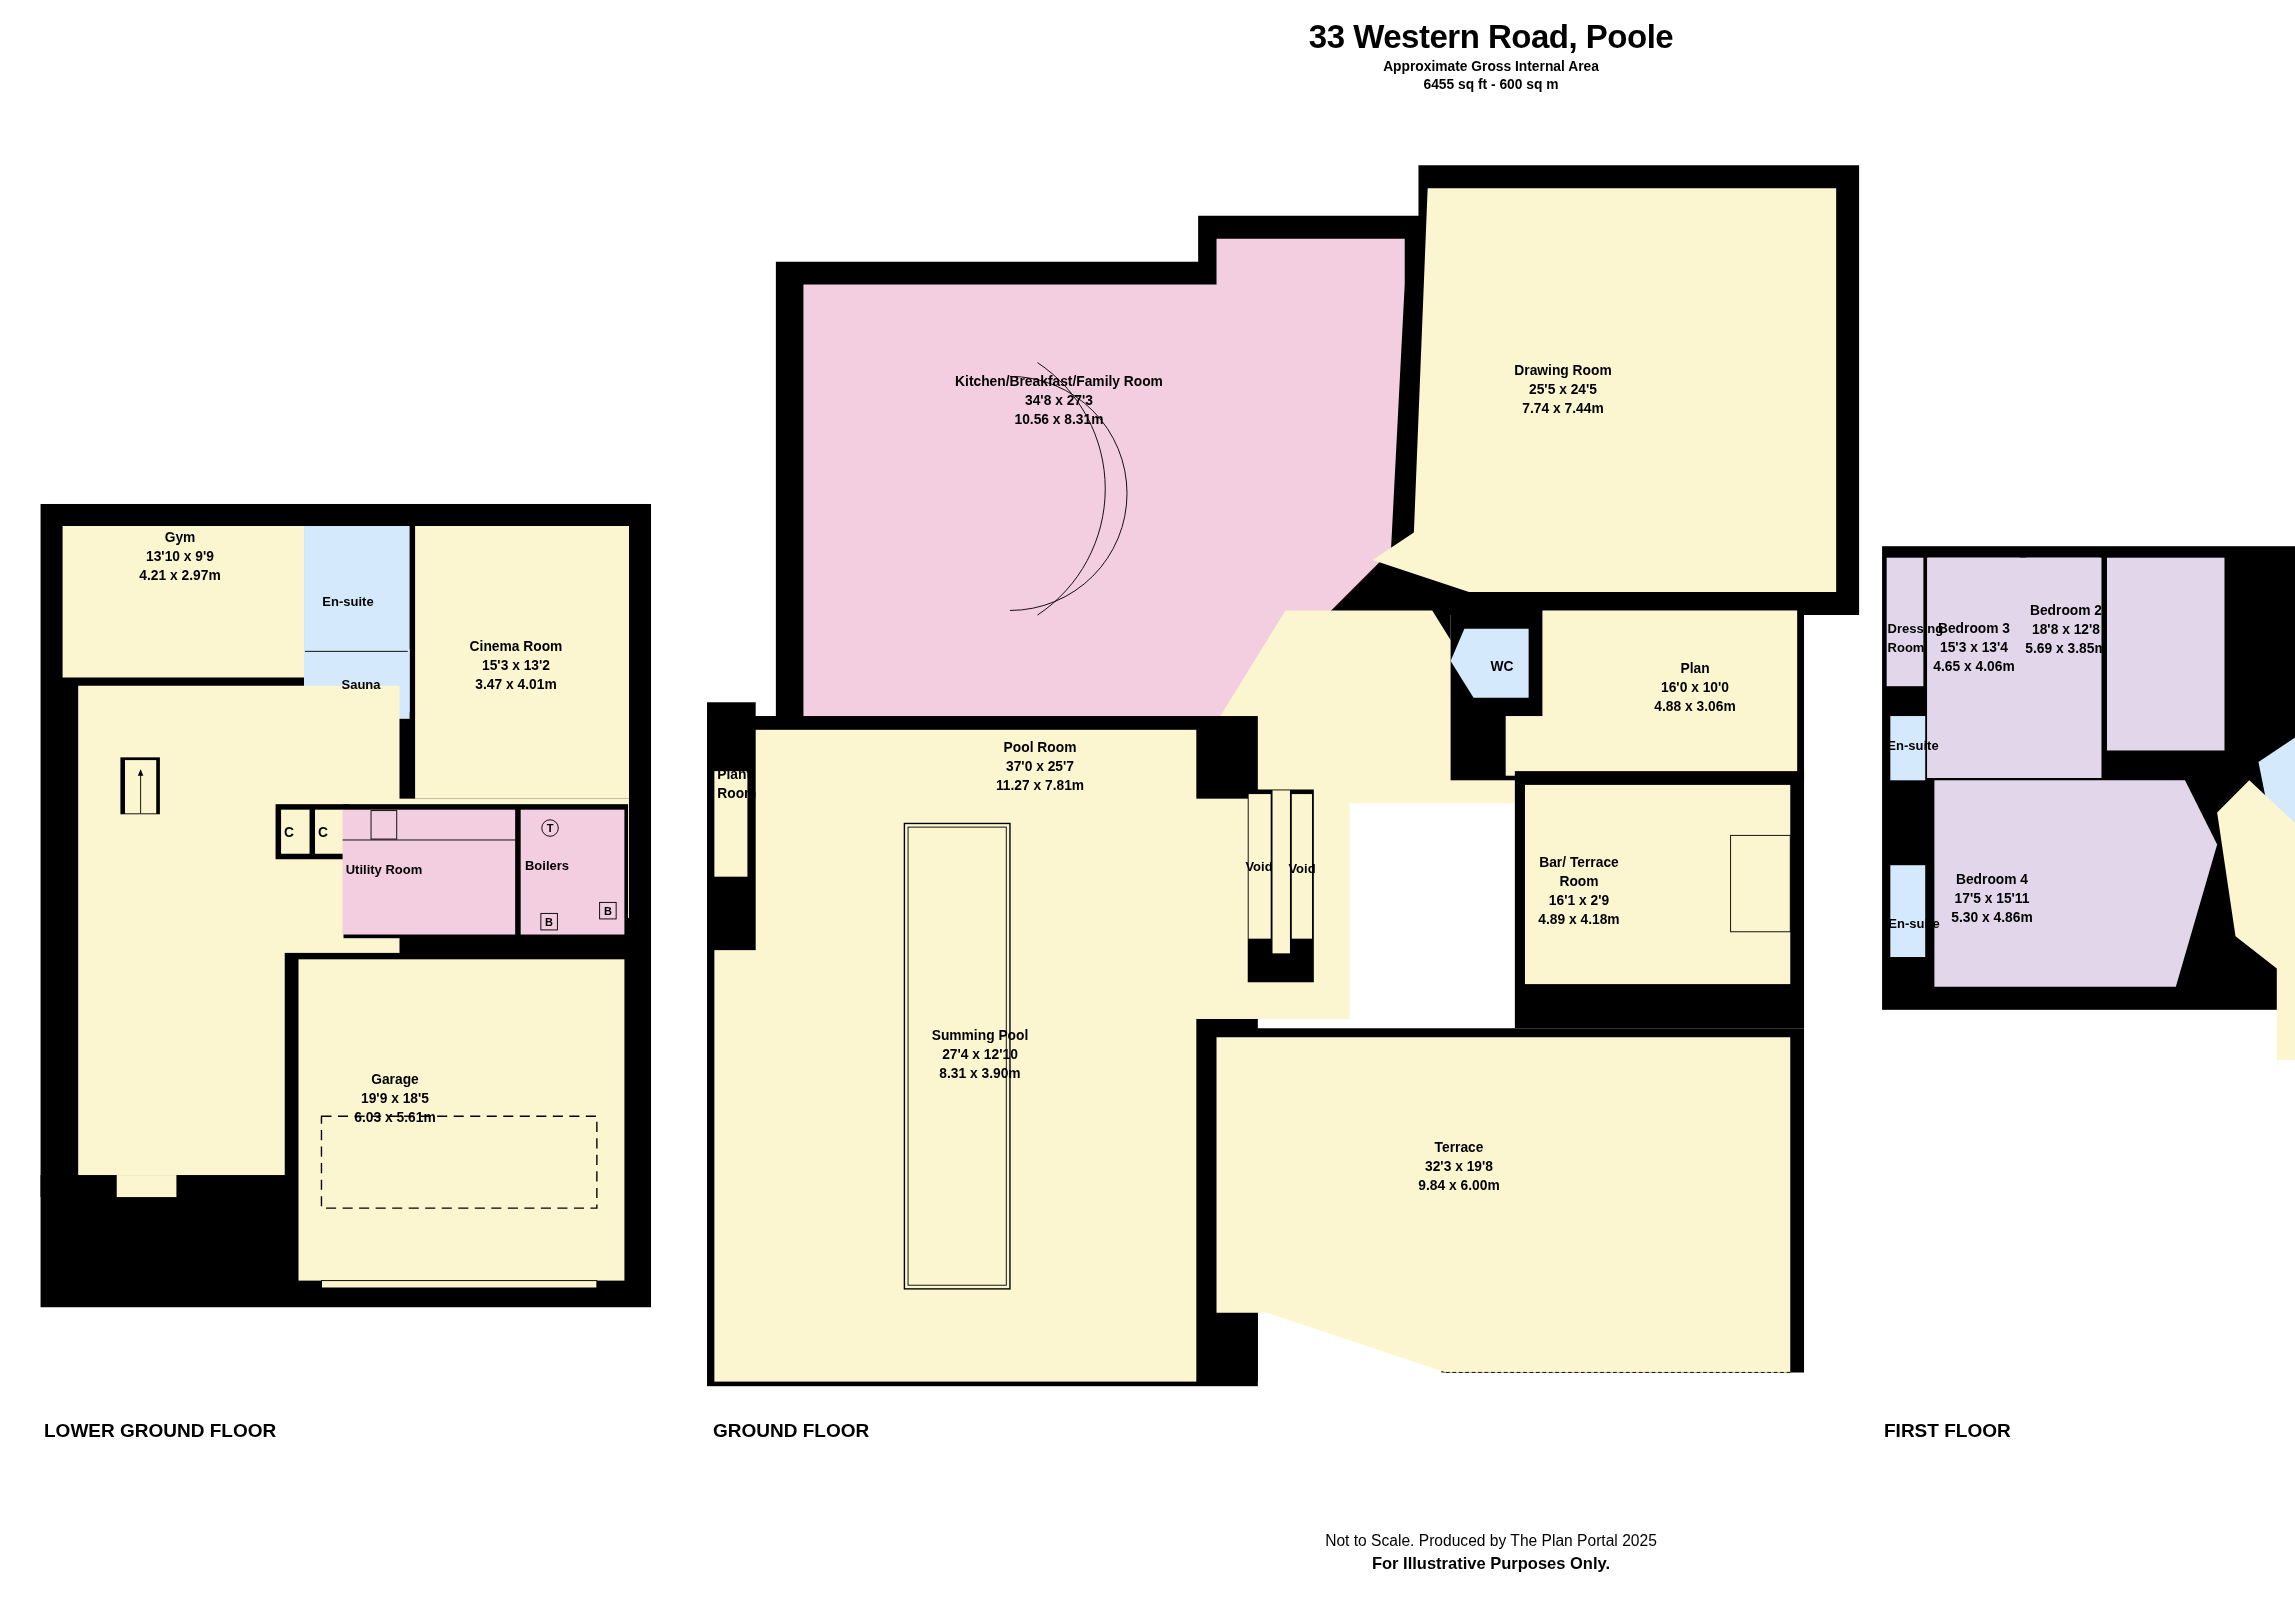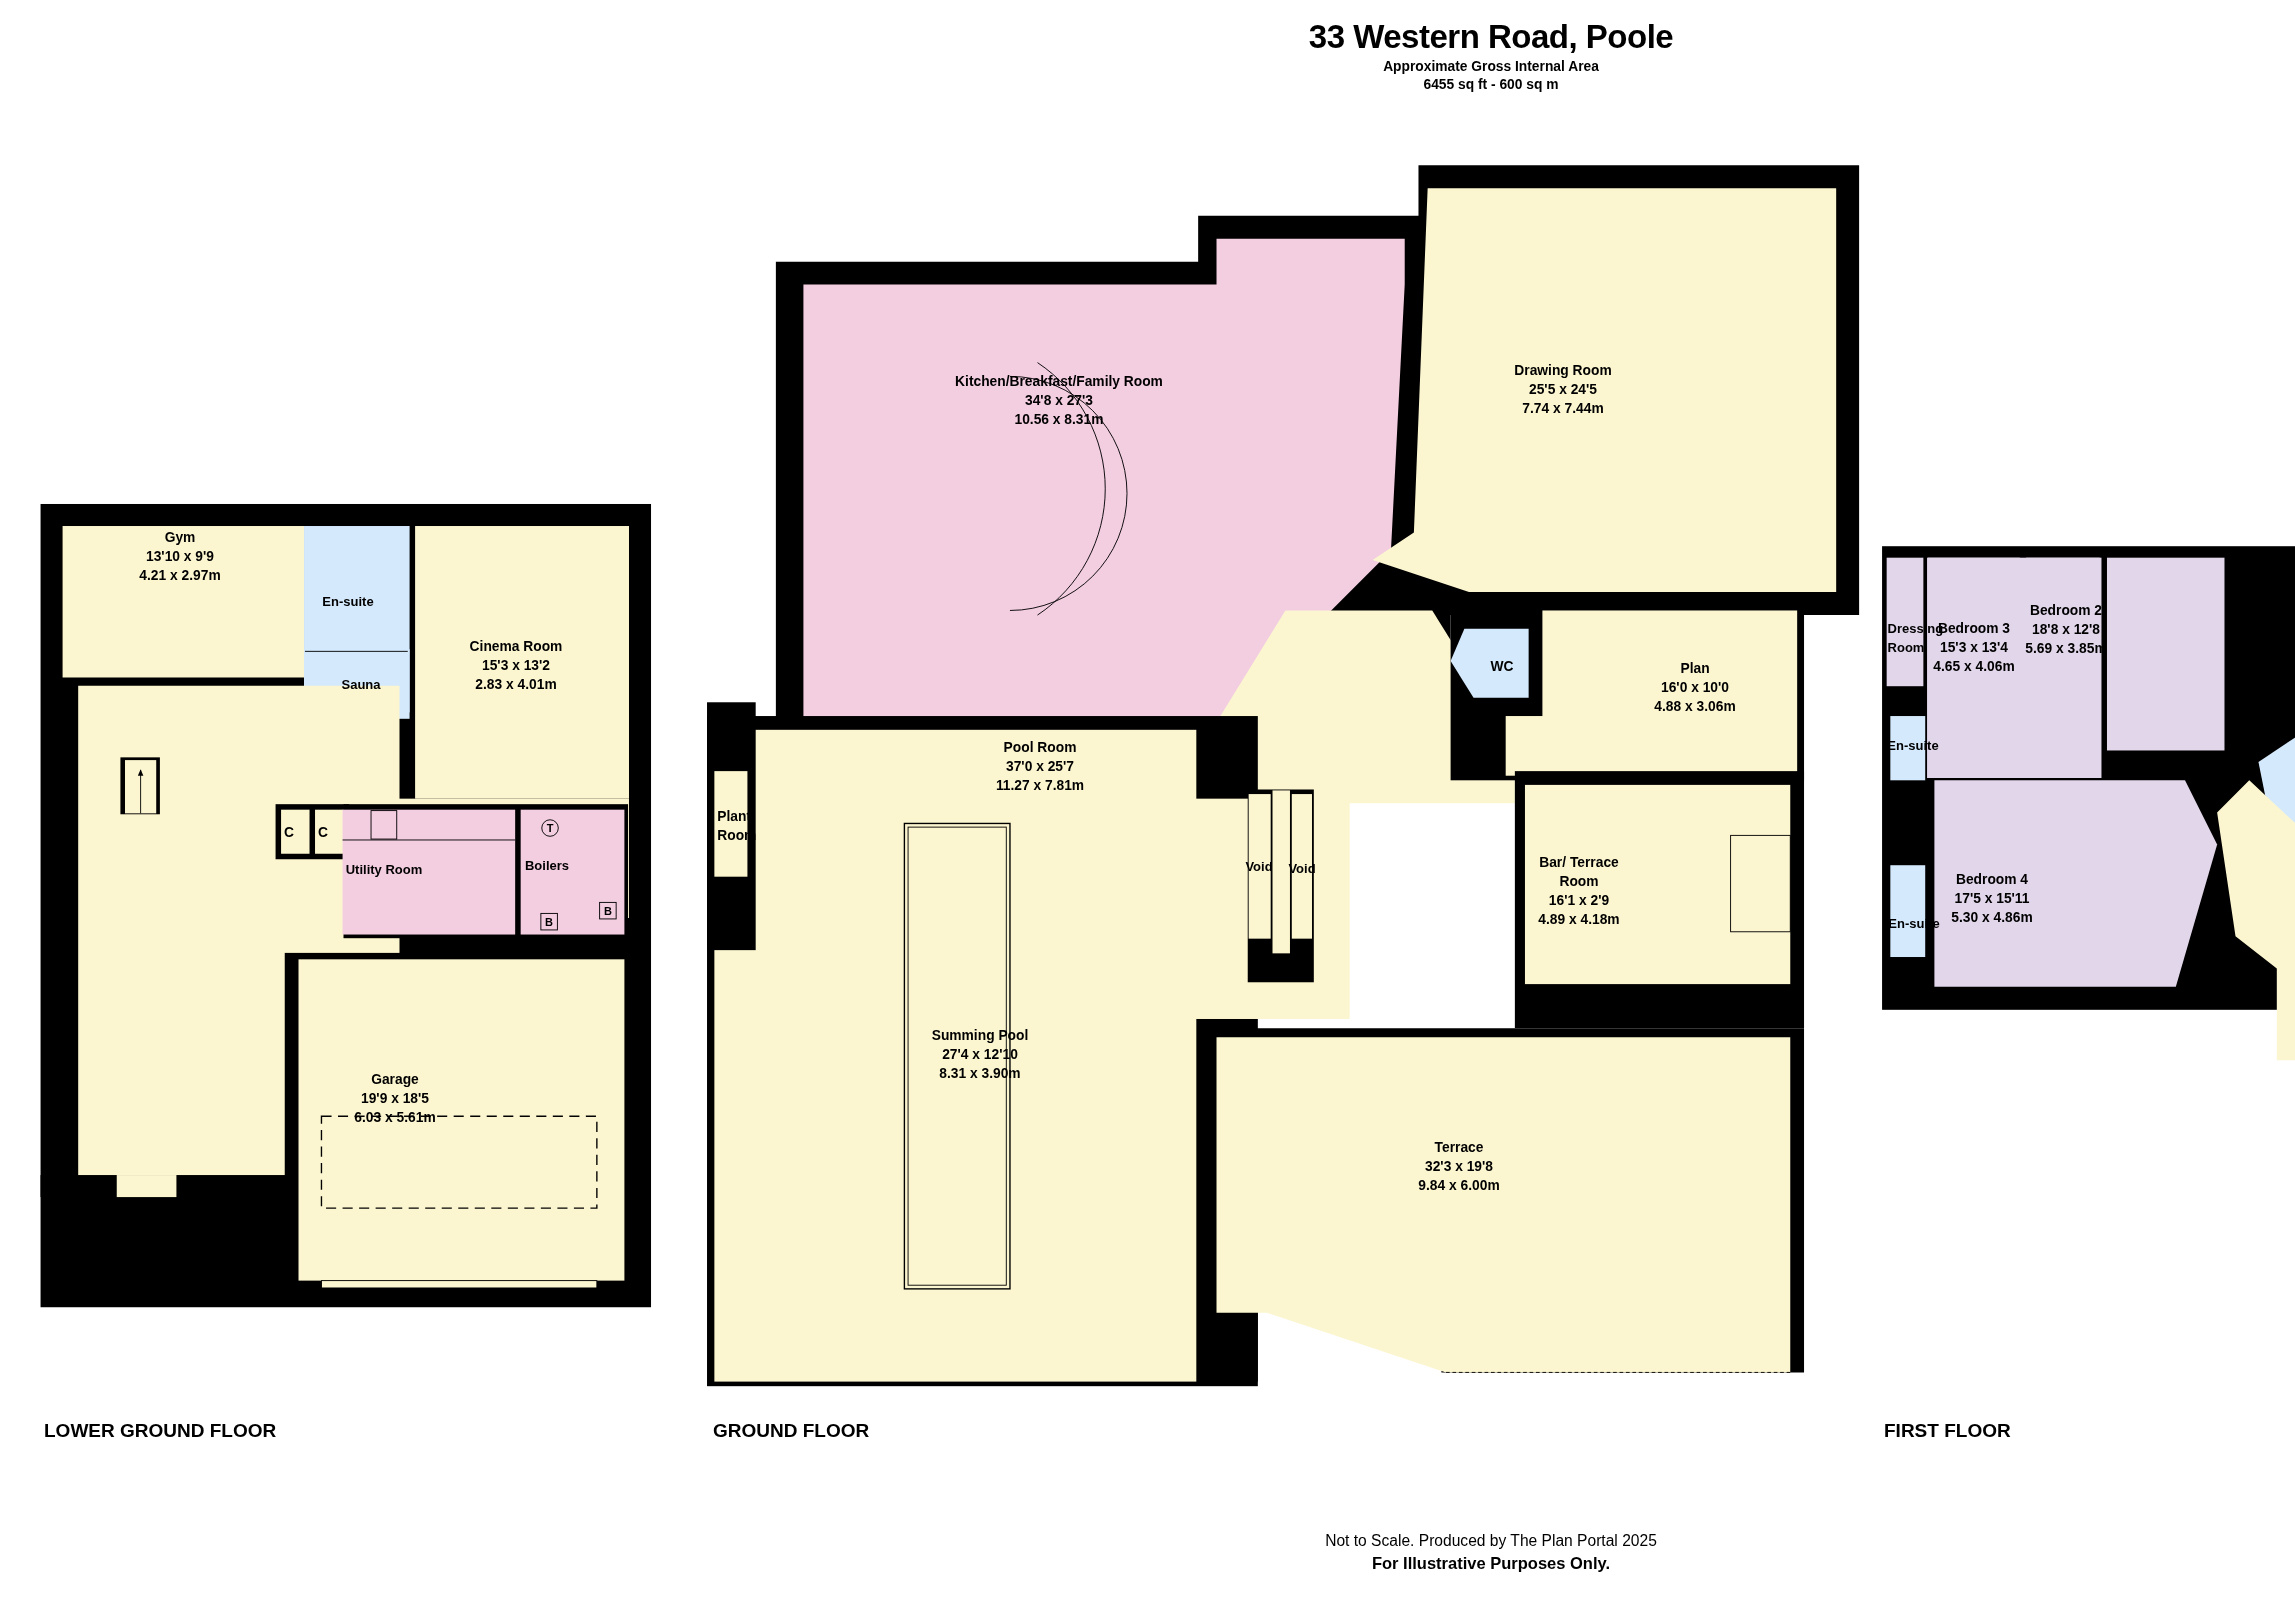--- a/index.html
+++ b/index.html
@@ -155,21 +155,21 @@
   </div>
 <div class="lbl" style="left:348px;top:601px;font-size:13px;">
     <span>En-suite</span>
   </div>
 <div class="lbl" style="left:361px;top:684px;font-size:13px;">
     <span>Sauna</span>
   </div>
 <div class="lbl" style="left:516px;top:665px;">
     <span>Cinema Room</span>
     <span>15'3 x 13'2</span>
-    <span>2.83 x 4.01m</span>
+    <span>3.47 x 4.01m</span>
   </div>
 <div class="lbl" style="left:289px;top:832px;">
     <span>C</span>
   </div>
 <div class="lbl" style="left:323px;top:832px;">
     <span>C</span>
   </div>
 <div class="lbl" style="left:384px;top:869px;font-size:13px;">
     <span>Utility Room</span>
   </div>
@@ -202,21 +202,21 @@
     <span>7.74 x 7.44m</span>
   </div>
 <div class="lbl" style="left:1502px;top:666px;">
     <span>WC</span>
   </div>
 <div class="lbl" style="left:1695px;top:687px;">
     <span>Plan</span>
     <span>16'0 x 10'0</span>
     <span>4.88 x 3.06m</span>
   </div>
-<div class="lbl" style="left:731px;top:826px;width:27.5px;white-space:normal;">
+<div class="lbl" style="left:731px;top:784px;width:27.5px;white-space:normal;">
     <span>Plant Room</span>
   </div>
 <div class="lbl" style="left:1040px;top:758px;margin-top:8px;">
     <span>Pool Room</span>
     <span>37'0 x 25'7</span>
     <span>11.27 x 7.81m</span>
   </div>
 <div class="lbl" style="left:980px;top:1054px;">
     <span>Summing Pool</span>
     <span>27'4 x 12'10</span>

